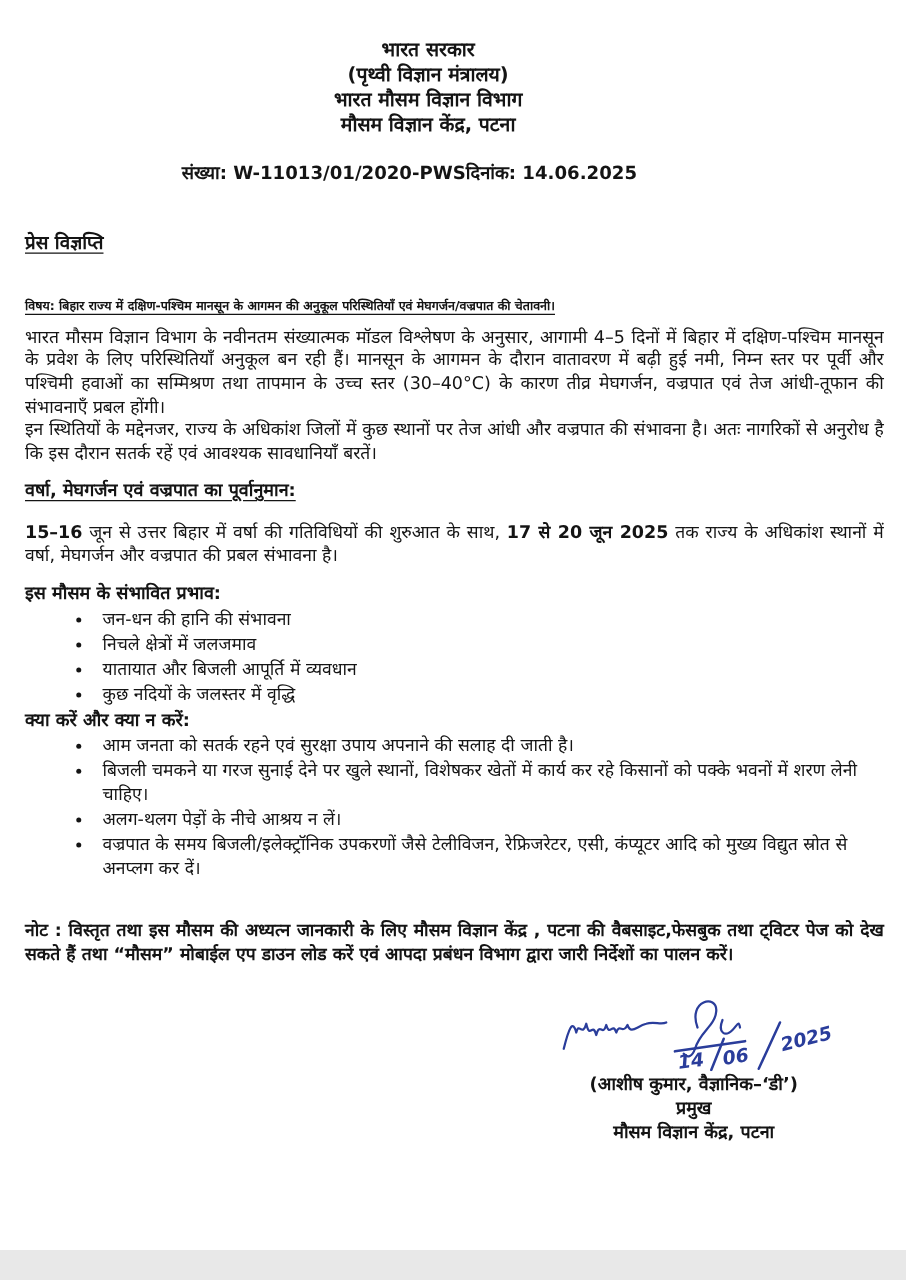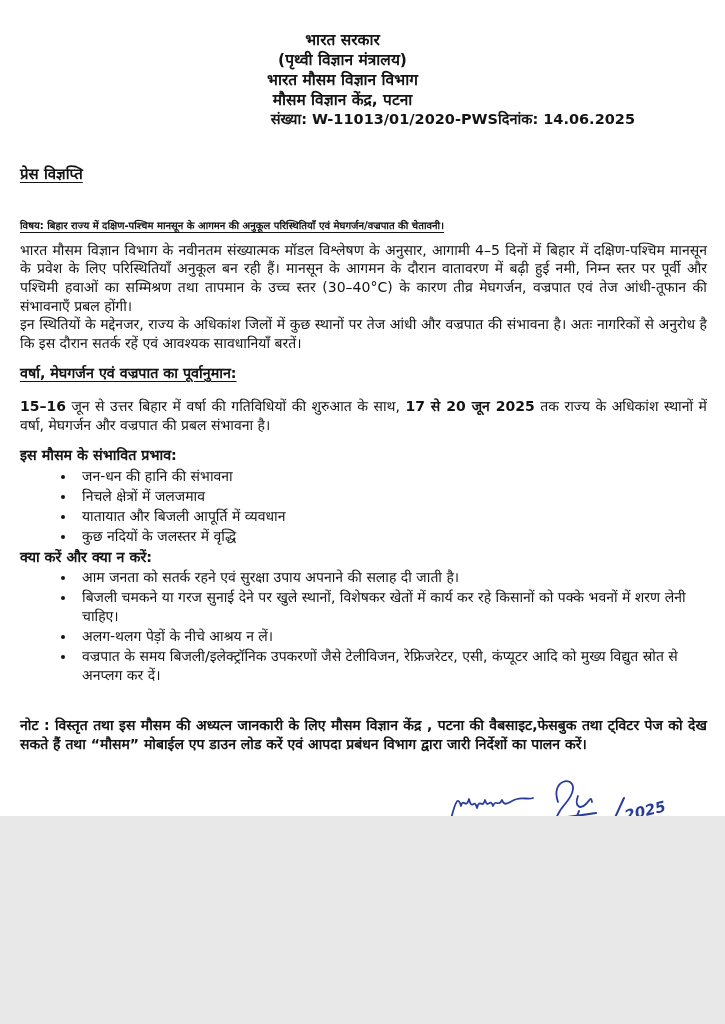--- a/index.html
+++ b/index.html
@@ -1,36 +1,36 @@
 <!DOCTYPE html>
 <html><head>
 <meta charset="utf-8">
 <style>
   html,body{margin:0;padding:0;background:#e8e8e8;}
   .page{
     position:relative;
-    width:725px;height:816px;
+    width:725px;height:1000px;
     background:#ffffff;
     font-family:"DejaVu Sans",sans-serif;
     color:#141414;
     overflow:hidden;
   }
   .content{padding:30px 18px 0 20px;font-size:14px;line-height:18.6px;}
 
   .org-header{
     text-align:center;
     font-weight:bold;
     font-size:15.5px;
     line-height:20px;
     margin-right:42px; 
   }
   .ref-row{
     display:flex;
-    justify-content:flex-end;
-    margin-top:0;
+    justify-content:center;
+    margin-top:20px;
     font-weight:bold;
     font-size:14.5px;
   }
   .ref-row .date{margin-right:72px;}
 
   .press-title{
     text-align:left;
     font-weight:bold;
     font-size:15px;
     margin-top:36px;

